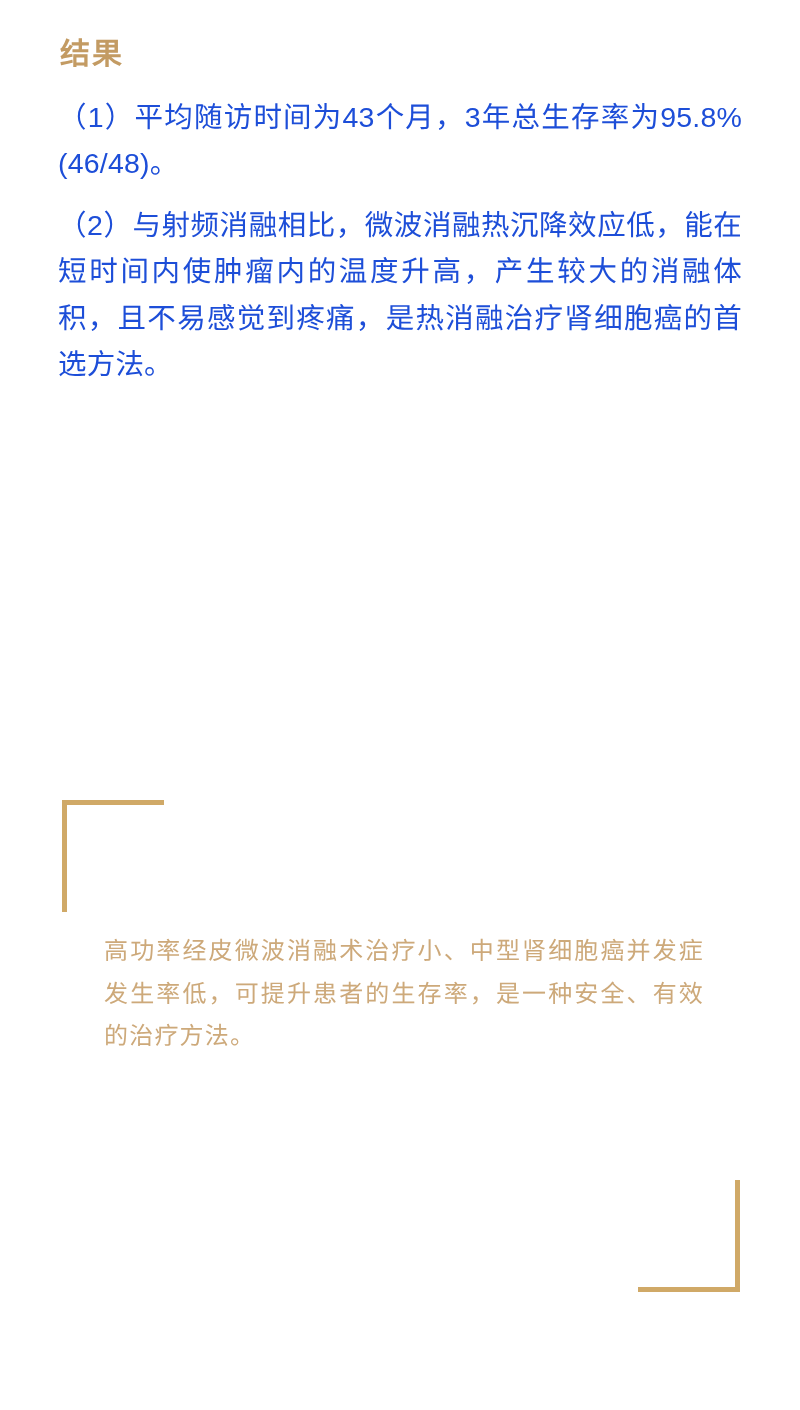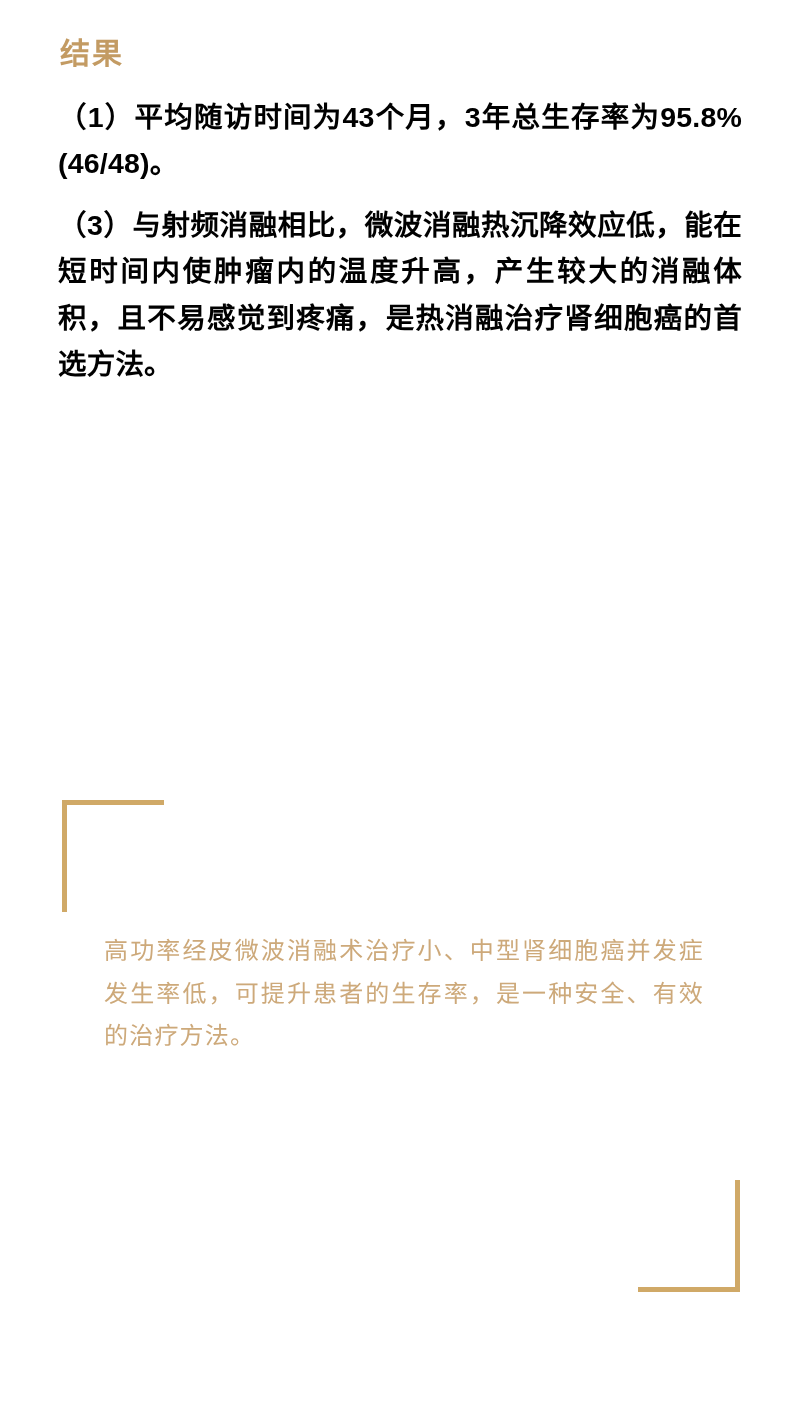--- a/index.html
+++ b/index.html
@@ -43,25 +43,25 @@
     line-height: 1.2;
   }
 
   .results-body {
     margin: 0;
   }
 
   .result-item {
     font-size: 28.5px;
     line-height: 1.62;
-    color: #000000;
+    color: #1d4ed8;
     margin: 16px 0 2px 0;
     text-align: justify;
     letter-spacing: 0.2px;
-    font-weight: 700;
+    font-weight: 400;
   }
 
   
   .conclusion-block {
     position: absolute;
     left: 0;
     top: 790px;
     width: 800px;
     height: 520px;
   }
@@ -116,21 +116,21 @@
 </head>
 <body>
 
 <div class="page">
 
   <section class="results-section">
     <h2 class="section-heading">结果</h2>
 
     <div class="results-body">
       <p class="result-item">（1）平均随访时间为43个月，3年总生存率为95.8%(46/48)。</p>
-      <p class="result-item">（3）与射频消融相比，微波消融热沉降效应低，能在短时间内使肿瘤内的温度升高，产生较大的消融体积，且不易感觉到疼痛，是热消融治疗肾细胞癌的首选方法。</p>
+      <p class="result-item">（2）与射频消融相比，微波消融热沉降效应低，能在短时间内使肿瘤内的温度升高，产生较大的消融体积，且不易感觉到疼痛，是热消融治疗肾细胞癌的首选方法。</p>
     </div>
   </section>
 
   <section class="conclusion-block">
     <span class="corner corner-tl"></span>
     <span class="corner corner-br"></span>
 
 
     <div class="conclusion-text">高功率经皮微波消融术治疗小、中型肾细胞癌并发症发生率低，可提升患者的生存率，是一种安全、有效的治疗方法。</div>
   </section>

